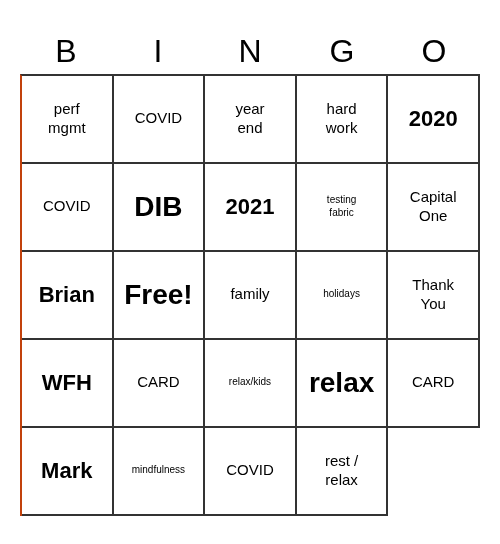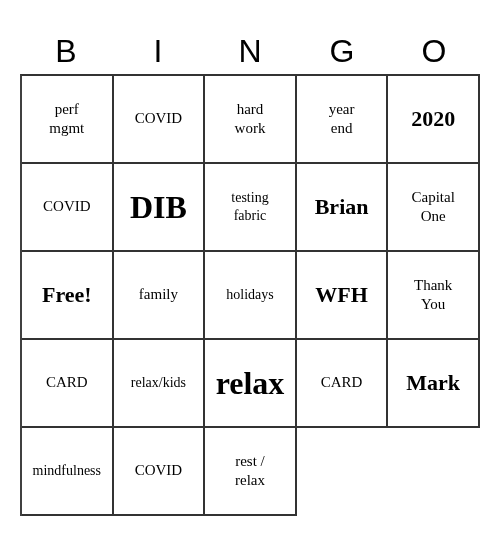--- a/index.html
+++ b/index.html
@@ -21,68 +21,68 @@
       text-align: center;
     }
     .bingo-header-cell {
       font-size: 32px;
       font-weight: normal;
       padding: 4px 0;
     }
     .bingo-grid {
       display: grid;
       grid-template-columns: repeat(5, 1fr);
-      border-left: 2px solid #404040;
+      border-left: 2px solid #c2410c;
       border-top: 2px solid #333;
-      font-family: Liberation Serif, serif;
     }
     .bingo-cell {
       border-right: 2px solid #333;
       border-bottom: 2px solid #333;
       display: flex;
       align-items: center;
       justify-content: center;
       text-align: center;
       padding: 6px 4px;
       min-height: 88px;
       font-size: 15px;
       line-height: 1.25;
     }
     .bingo-cell.large { font-size: 22px; font-weight: bold; }
-    .bingo-cell.xlarge { font-size: 32px; font-weight: bold; }
-    .bingo-cell.small { font-size: 14px; }
-    .bingo-cell.free { font-size: 22px; font-weight: bold; }
+    .bingo-cell.xlarge { font-size: 28px; font-weight: bold; }
+    .bingo-cell.small { font-size: 10px; }
+    .bingo-cell.free { font-size: 28px; font-weight: bold; }
   </style>
 </head>
 <body>
 
 <div class="bingo-container">
   <div class="bingo-header">
   <div class="bingo-header-cell">B</div>
       <div class="bingo-header-cell">I</div>
       <div class="bingo-header-cell">N</div>
       <div class="bingo-header-cell">G</div>
       <div class="bingo-header-cell">O</div>
     </div>
   <div class="bingo-grid">
   <div class="bingo-cell">perf<br>mgmt</div>
       <div class="bingo-cell">COVID</div>
+      <div class="bingo-cell">year<br>end</div>
       <div class="bingo-cell">hard<br>work</div>
-      <div class="bingo-cell">year<br>end</div>
       <div class="bingo-cell large">2020</div>
       <div class="bingo-cell">COVID</div>
       <div class="bingo-cell xlarge">DIB</div>
+      <div class="bingo-cell large">2021</div>
       <div class="bingo-cell small">testing<br>fabric</div>
+      <div class="bingo-cell">Capital<br>One</div>
       <div class="bingo-cell large">Brian</div>
-      <div class="bingo-cell">Capital<br>One</div>
       <div class="bingo-cell free">Free!</div>
       <div class="bingo-cell">family</div>
       <div class="bingo-cell small">holidays</div>
+      <div class="bingo-cell">Thank<br>You</div>
       <div class="bingo-cell large">WFH</div>
-      <div class="bingo-cell">Thank<br>You</div>
       <div class="bingo-cell">CARD</div>
       <div class="bingo-cell small">relax/kids</div>
       <div class="bingo-cell xlarge">relax</div>
       <div class="bingo-cell">CARD</div>
       <div class="bingo-cell large">Mark</div>
       <div class="bingo-cell small">mindfulness</div>
       <div class="bingo-cell">COVID</div>
       <div class="bingo-cell">rest /<br>relax</div>
     </div>
 </div>

